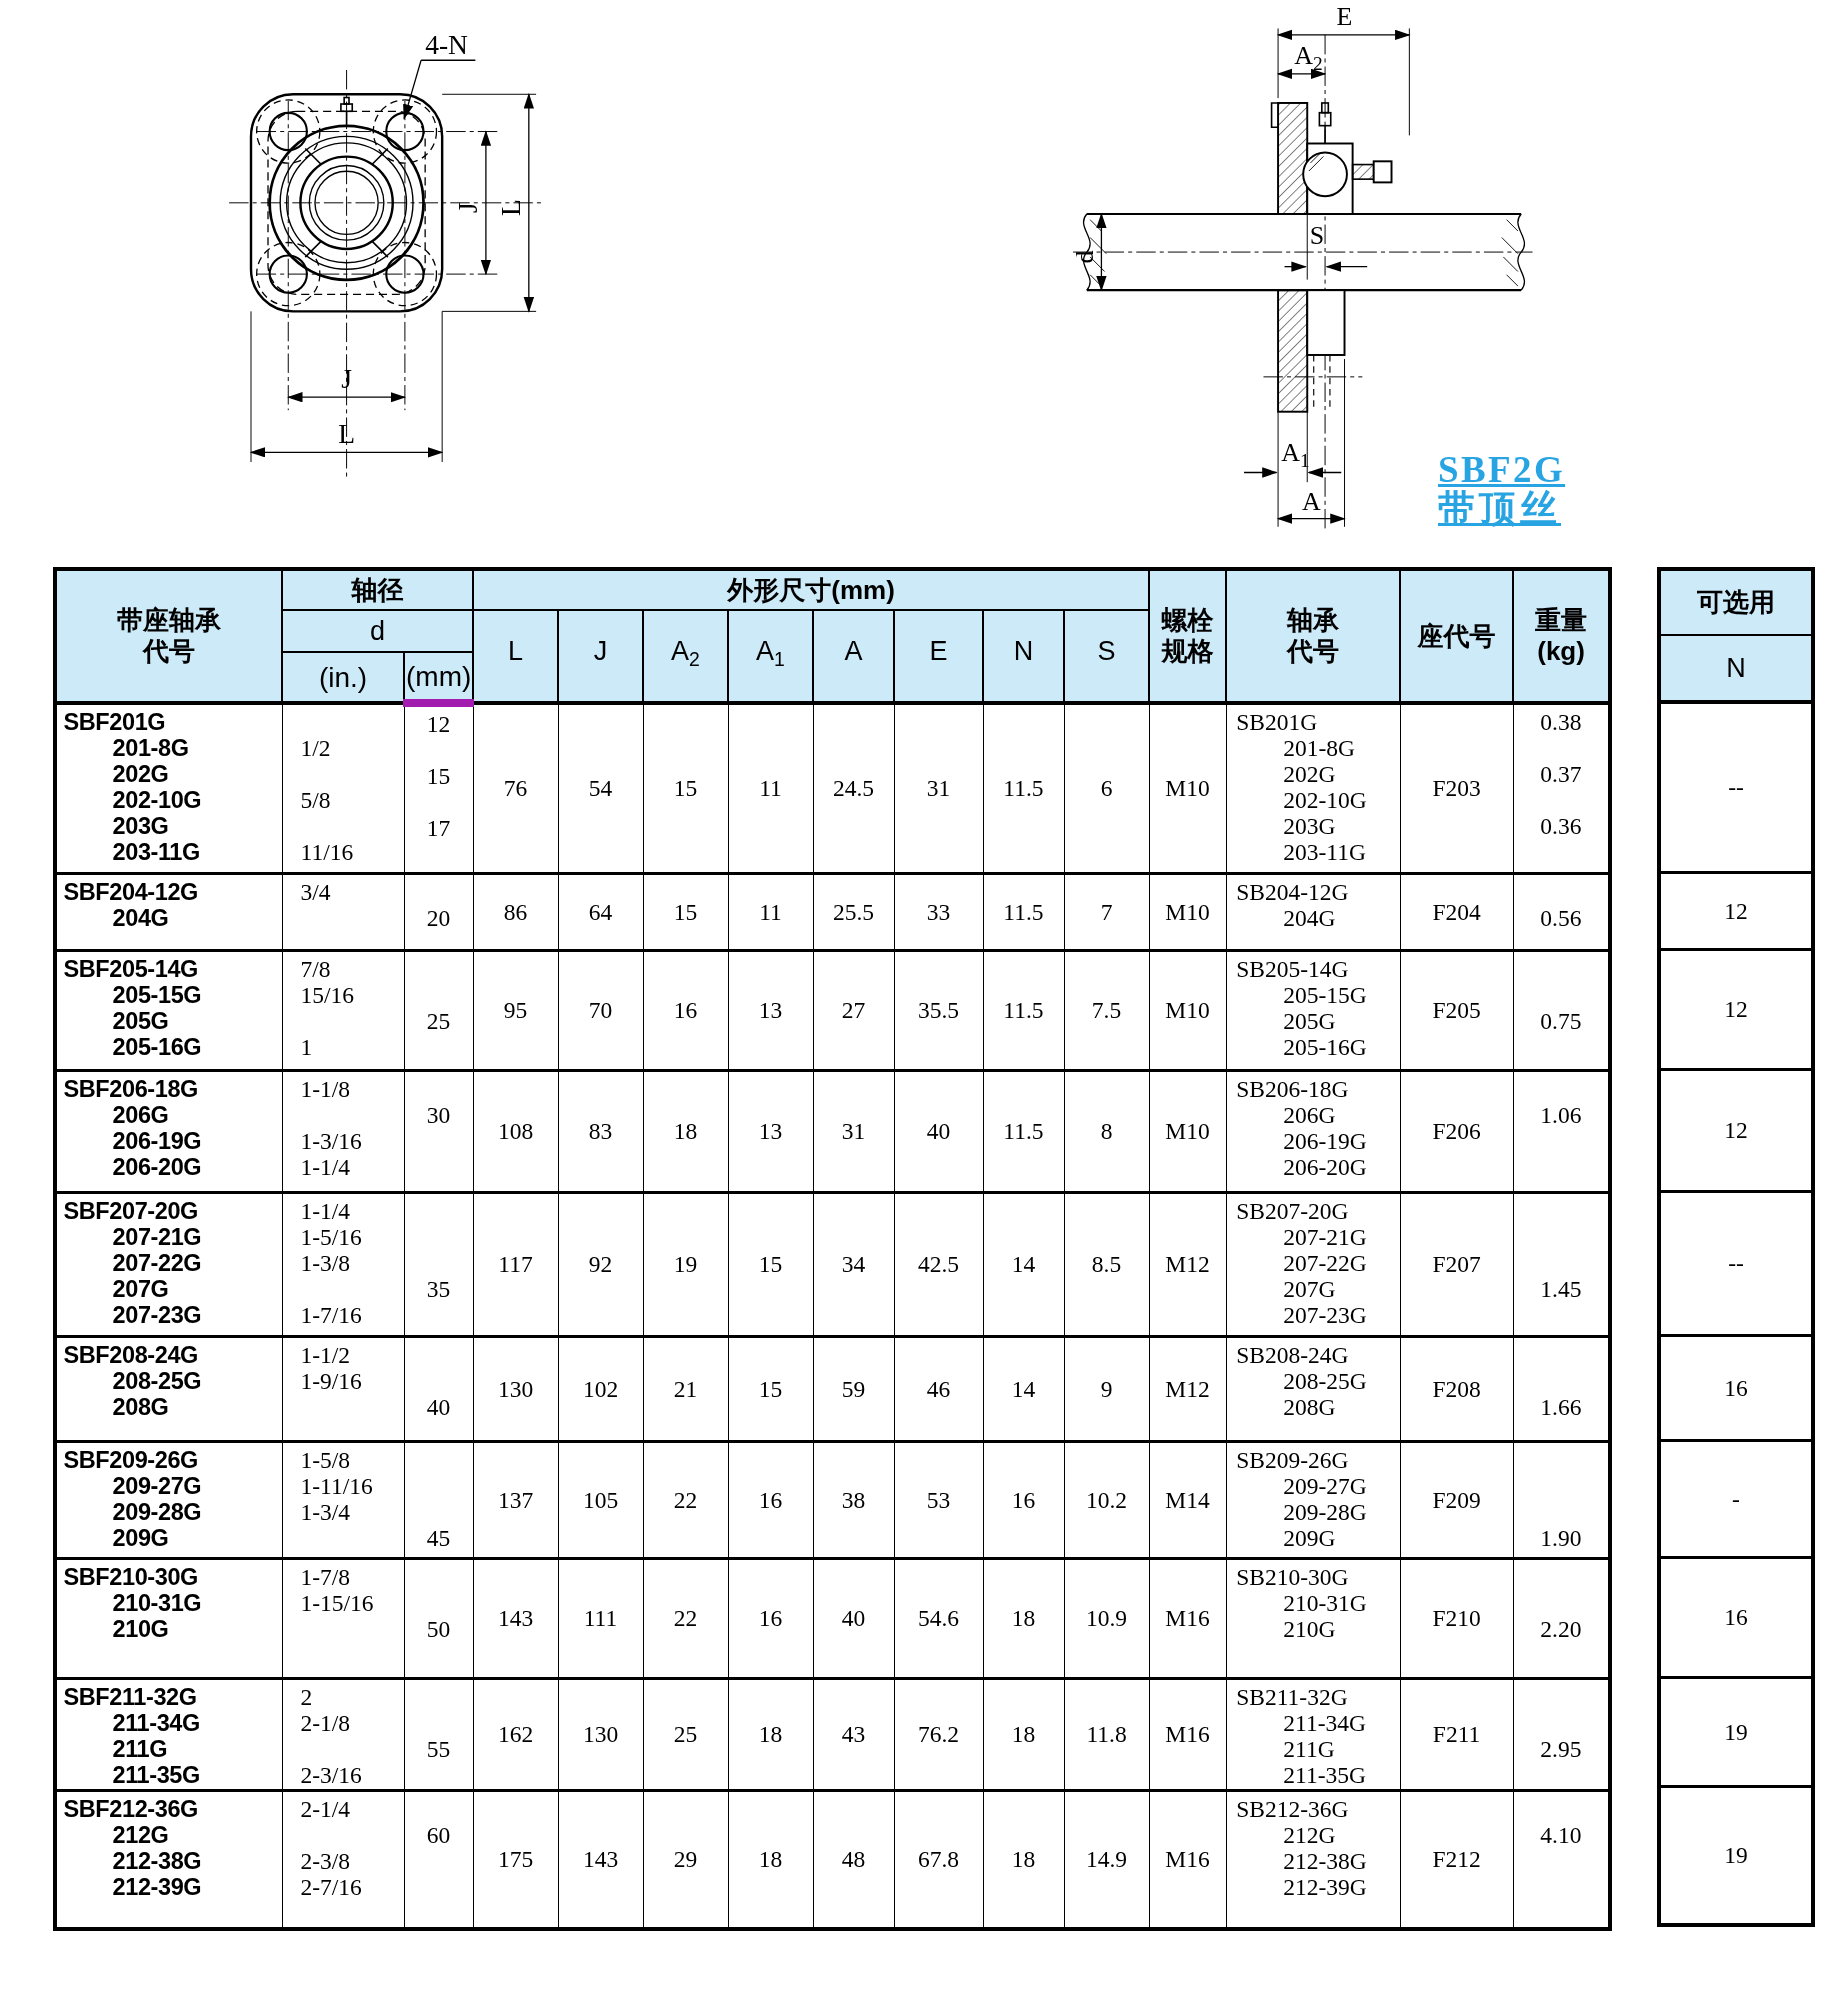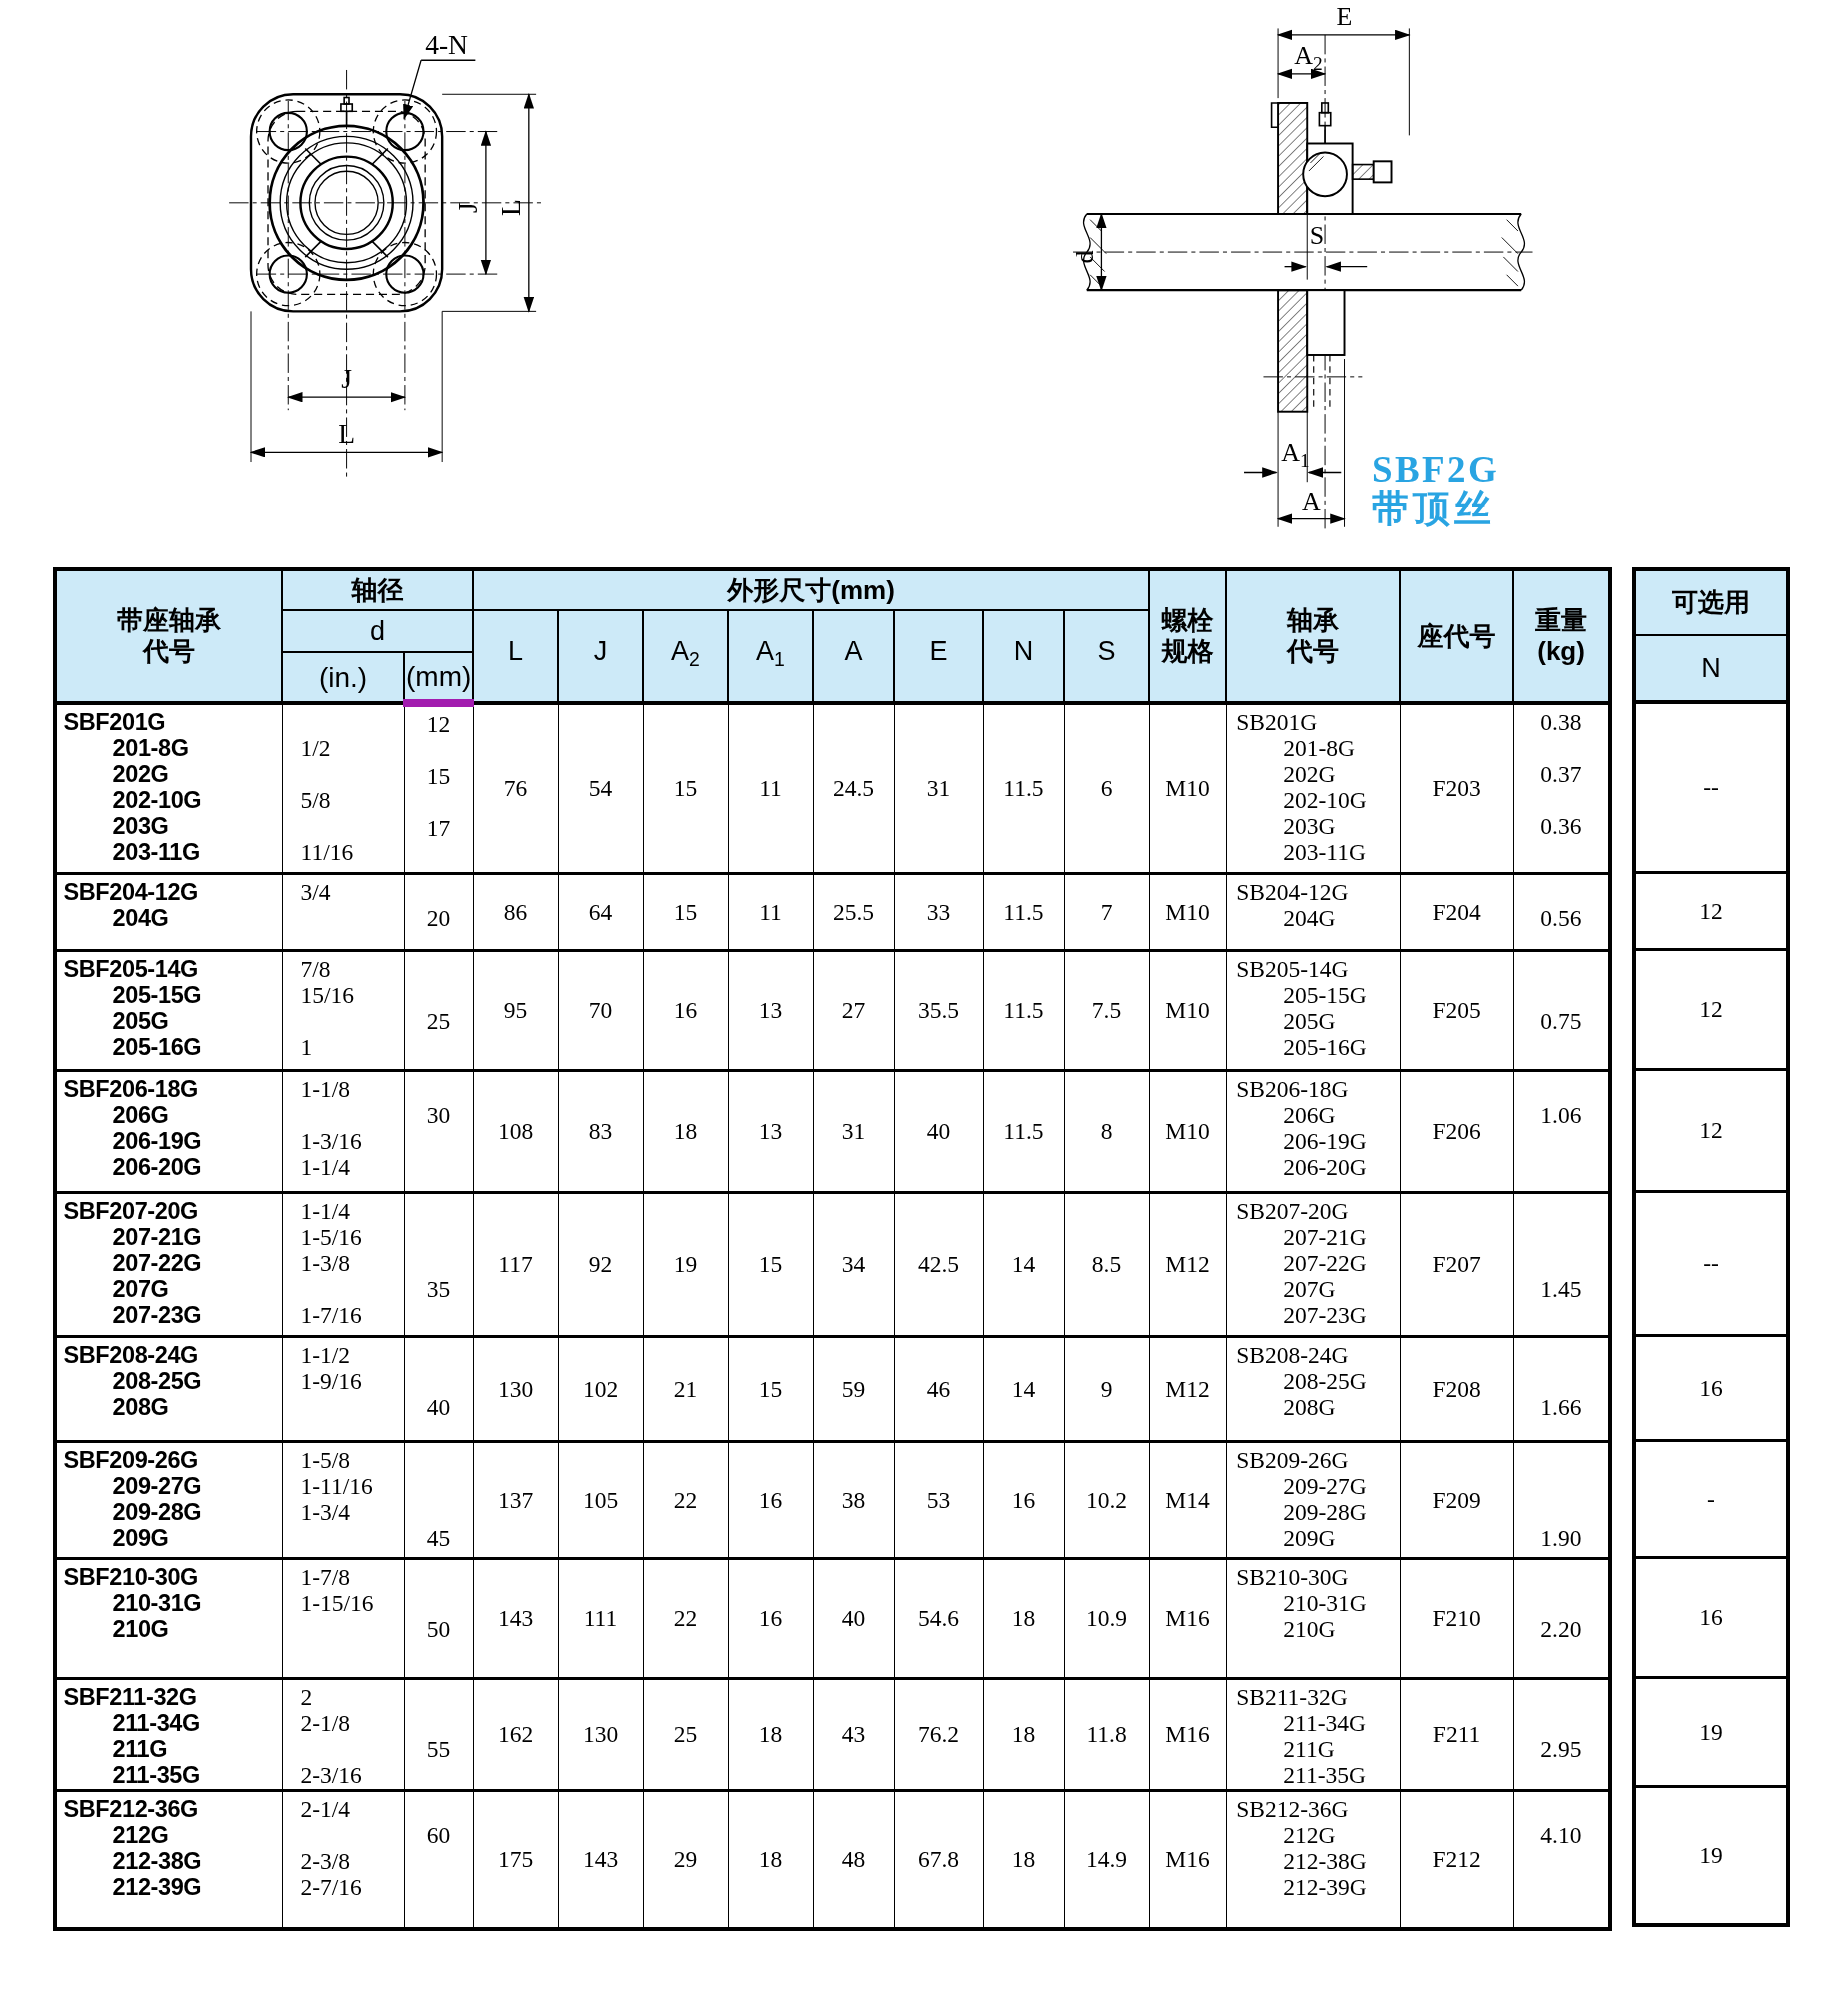--- a/index.html
+++ b/index.html
@@ -4,21 +4,21 @@
 <style>
   html,body{margin:0;padding:0;background:#fff;}
   #page{position:relative;width:1837px;height:2009px;background:#ffffff;overflow:hidden;
         font-family:"Liberation Serif", serif;color:#000;}
   svg text{font-family:"Liberation Serif", serif;fill:#000;}
   .abs{position:absolute;}
 
   
   table{border-collapse:collapse;table-layout:fixed;background:#fff;}
   .main-table{width:1556px;border:4px solid #000;}
-  .opt-table{width:158px;border:4px solid #000;}
+  .opt-table{width:158px;border:4px solid #000;margin-left:25px;}
   th,td{border:1.6px solid #000;overflow:hidden;}
   thead th{background:#cdeaf8;font-family:"Liberation Sans", sans-serif;
            font-weight:bold;font-size:26px;text-align:center;vertical-align:middle;
            white-space:pre-line;border-width:2.4px;line-height:31px;}
   thead th.dim{font-weight:normal;font-size:27px;}
   thead th.small{font-weight:normal;font-size:28px;}
   sub{font-size:19.4px;}
   tbody td{font-size:23.5px;line-height:26px;}
   tbody tr td{border-top:3.2px solid #000;}
   .pre{white-space:pre-wrap;vertical-align:top;padding-top:4px;}
@@ -201,21 +201,21 @@
     </g>
 
     <text x="340" y="26" font-size="32" text-anchor="middle">E</text>
     <text x="278" y="74" font-size="32"><tspan>A</tspan><tspan dy="7" font-size="24">2</tspan></text>
     <text x="297" y="296" font-size="32">S</text>
     <text x="30" y="312" font-size="32" transform="rotate(-90 30 312)" text-anchor="middle">d</text>
     <text x="262" y="564" font-size="32"><tspan>A</tspan><tspan dy="7" font-size="24">1</tspan></text>
     <text x="299" y="624" font-size="32" text-anchor="middle">A</text>
   </svg>
 
-  <div class="abs series" style="left:1372px;top:450px;">
+  <div class="abs series" style="left:1438px;top:450px;text-decoration:underline;">
     <div class="code-line">SBF2G</div>
     <div class="feat-line">带顶丝</div>
   </div>
 
   <div class="abs" style="left:53px;top:567px;">
     <table class="main-table">
       <colgroup>
         <col style="width:227px">
           <col style="width:122px">
           <col style="width:69px">

